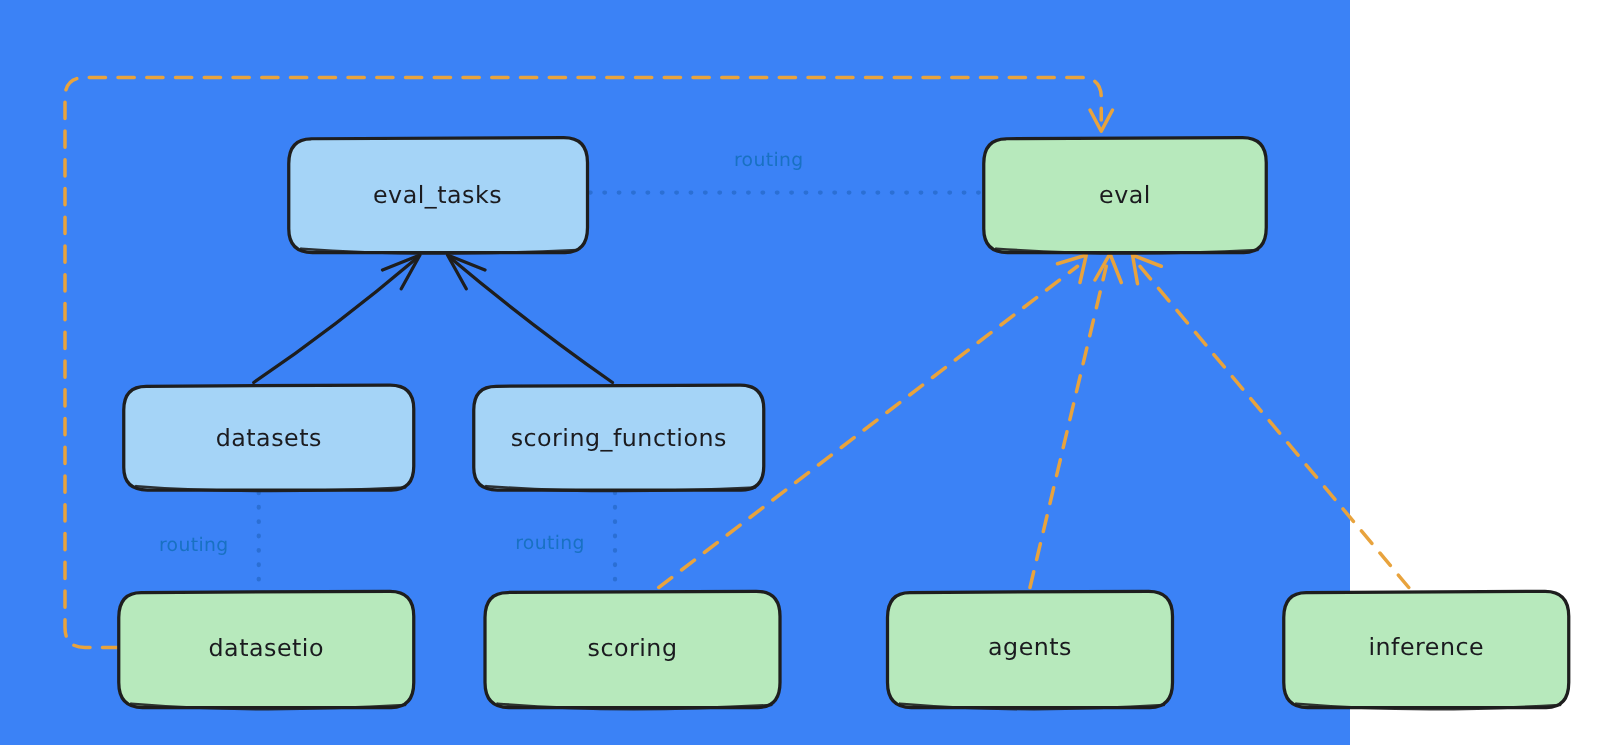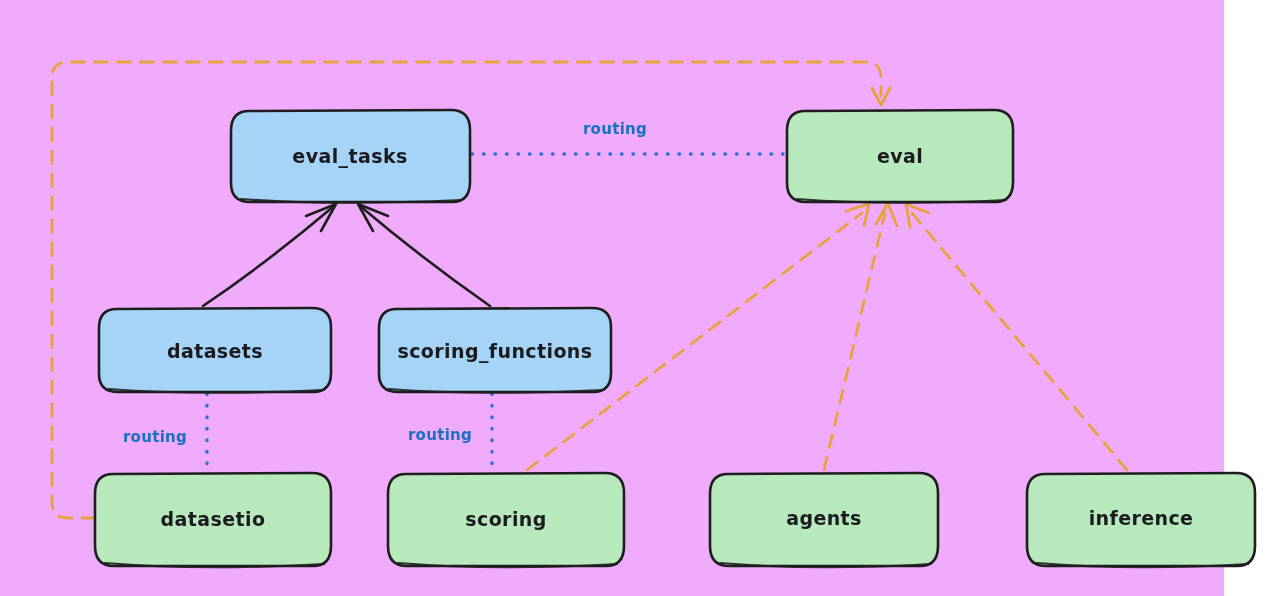--- a/index.html
+++ b/index.html
@@ -8,24 +8,23 @@
     background: #ffffff;
   }
   body {
     width: 1280px;
     height: 596px;
     overflow: hidden;
     font-family: "DejaVu Sans", sans-serif;
   }
   #diagram-root {
     position: relative;
-    width: 1224px;
+    width: 1080px;
     height: 596px;
-    background: #f0abfc;
-    font-weight: bold;
+    background: #3b82f6;
   }
   svg#diagram-svg {
     position: absolute;
     top: 0;
     left: 0;
     width: 1280px;
     height: 596px;
     display: block;
   }
   .node-label {

